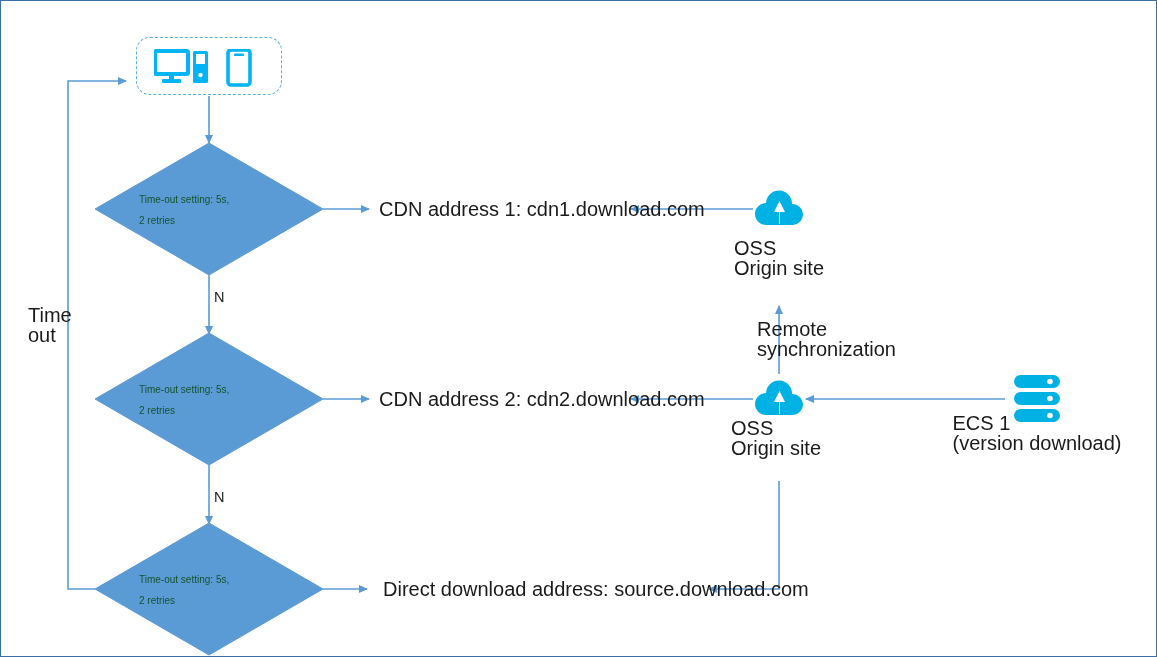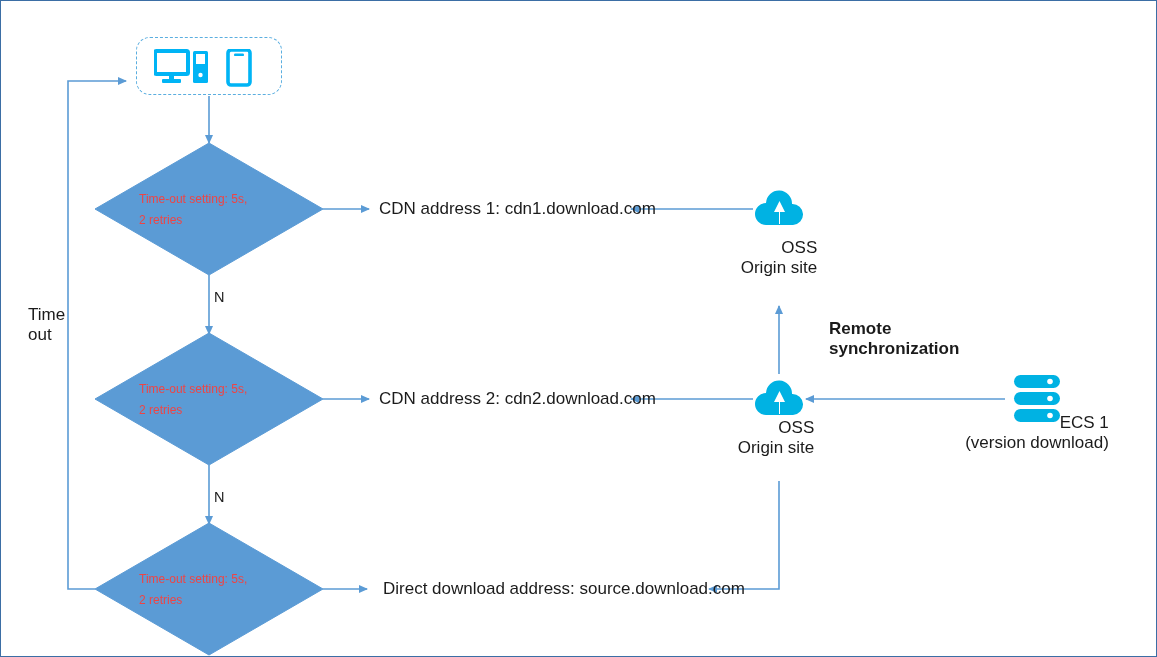--- a/index.html
+++ b/index.html
@@ -21,33 +21,33 @@
   }
   #svg-layer {
     position: absolute;
     left: 0;
     top: 0;
     width: 1157px;
     height: 657px;
   }
   .lbl {
     position: absolute;
-    font-size: 17px;
+    font-size: 20px;
     color: #1b1b1b;
     line-height: 20px;
     white-space: nowrap;
   }
   .lbl-center {
-    text-align: right;
+    text-align: left;
     transform: translateX(-50%);
   }
   .diamond-text {
     position: absolute;
-    font-size: 12px;
-    color: #ef4444;
+    font-size: 10px;
+    color: #14532d;
     line-height: 21px;
     white-space: nowrap;
   }
   .flag {
     position: absolute;
     font-size: 14.5px;
     color: #1b1b1b;
   }
   .client-box {
     position: absolute;
@@ -171,21 +171,21 @@
 
   <div class="lbl" style="left:378px; top:198px;">CDN address 1: cdn1.download.com</div>
   <div class="lbl" style="left:378px; top:388px;text-align:center;">CDN address 2: cdn2.download.com</div>
   <div class="lbl" style="left:382px; top:578px;">Direct download address: source.download.com</div>
 
   <div class="lbl lbl-center" style="left:778px; top:237px;">
     <div>OSS</div>
     <div>Origin site</div>
   </div>
 
-  <div class="lbl" style="left:828px; top:318px;font-weight:bold;">
+  <div class="lbl" style="left:756px; top:318px;">
     <div>Remote</div>
     <div>synchronization</div>
   </div>
 
   <div class="lbl lbl-center" style="left:775px; top:417px;">
     <div>OSS</div>
     <div>Origin site</div>
   </div>
 
   <div class="lbl lbl-center" style="left:1036px; top:412px;">

